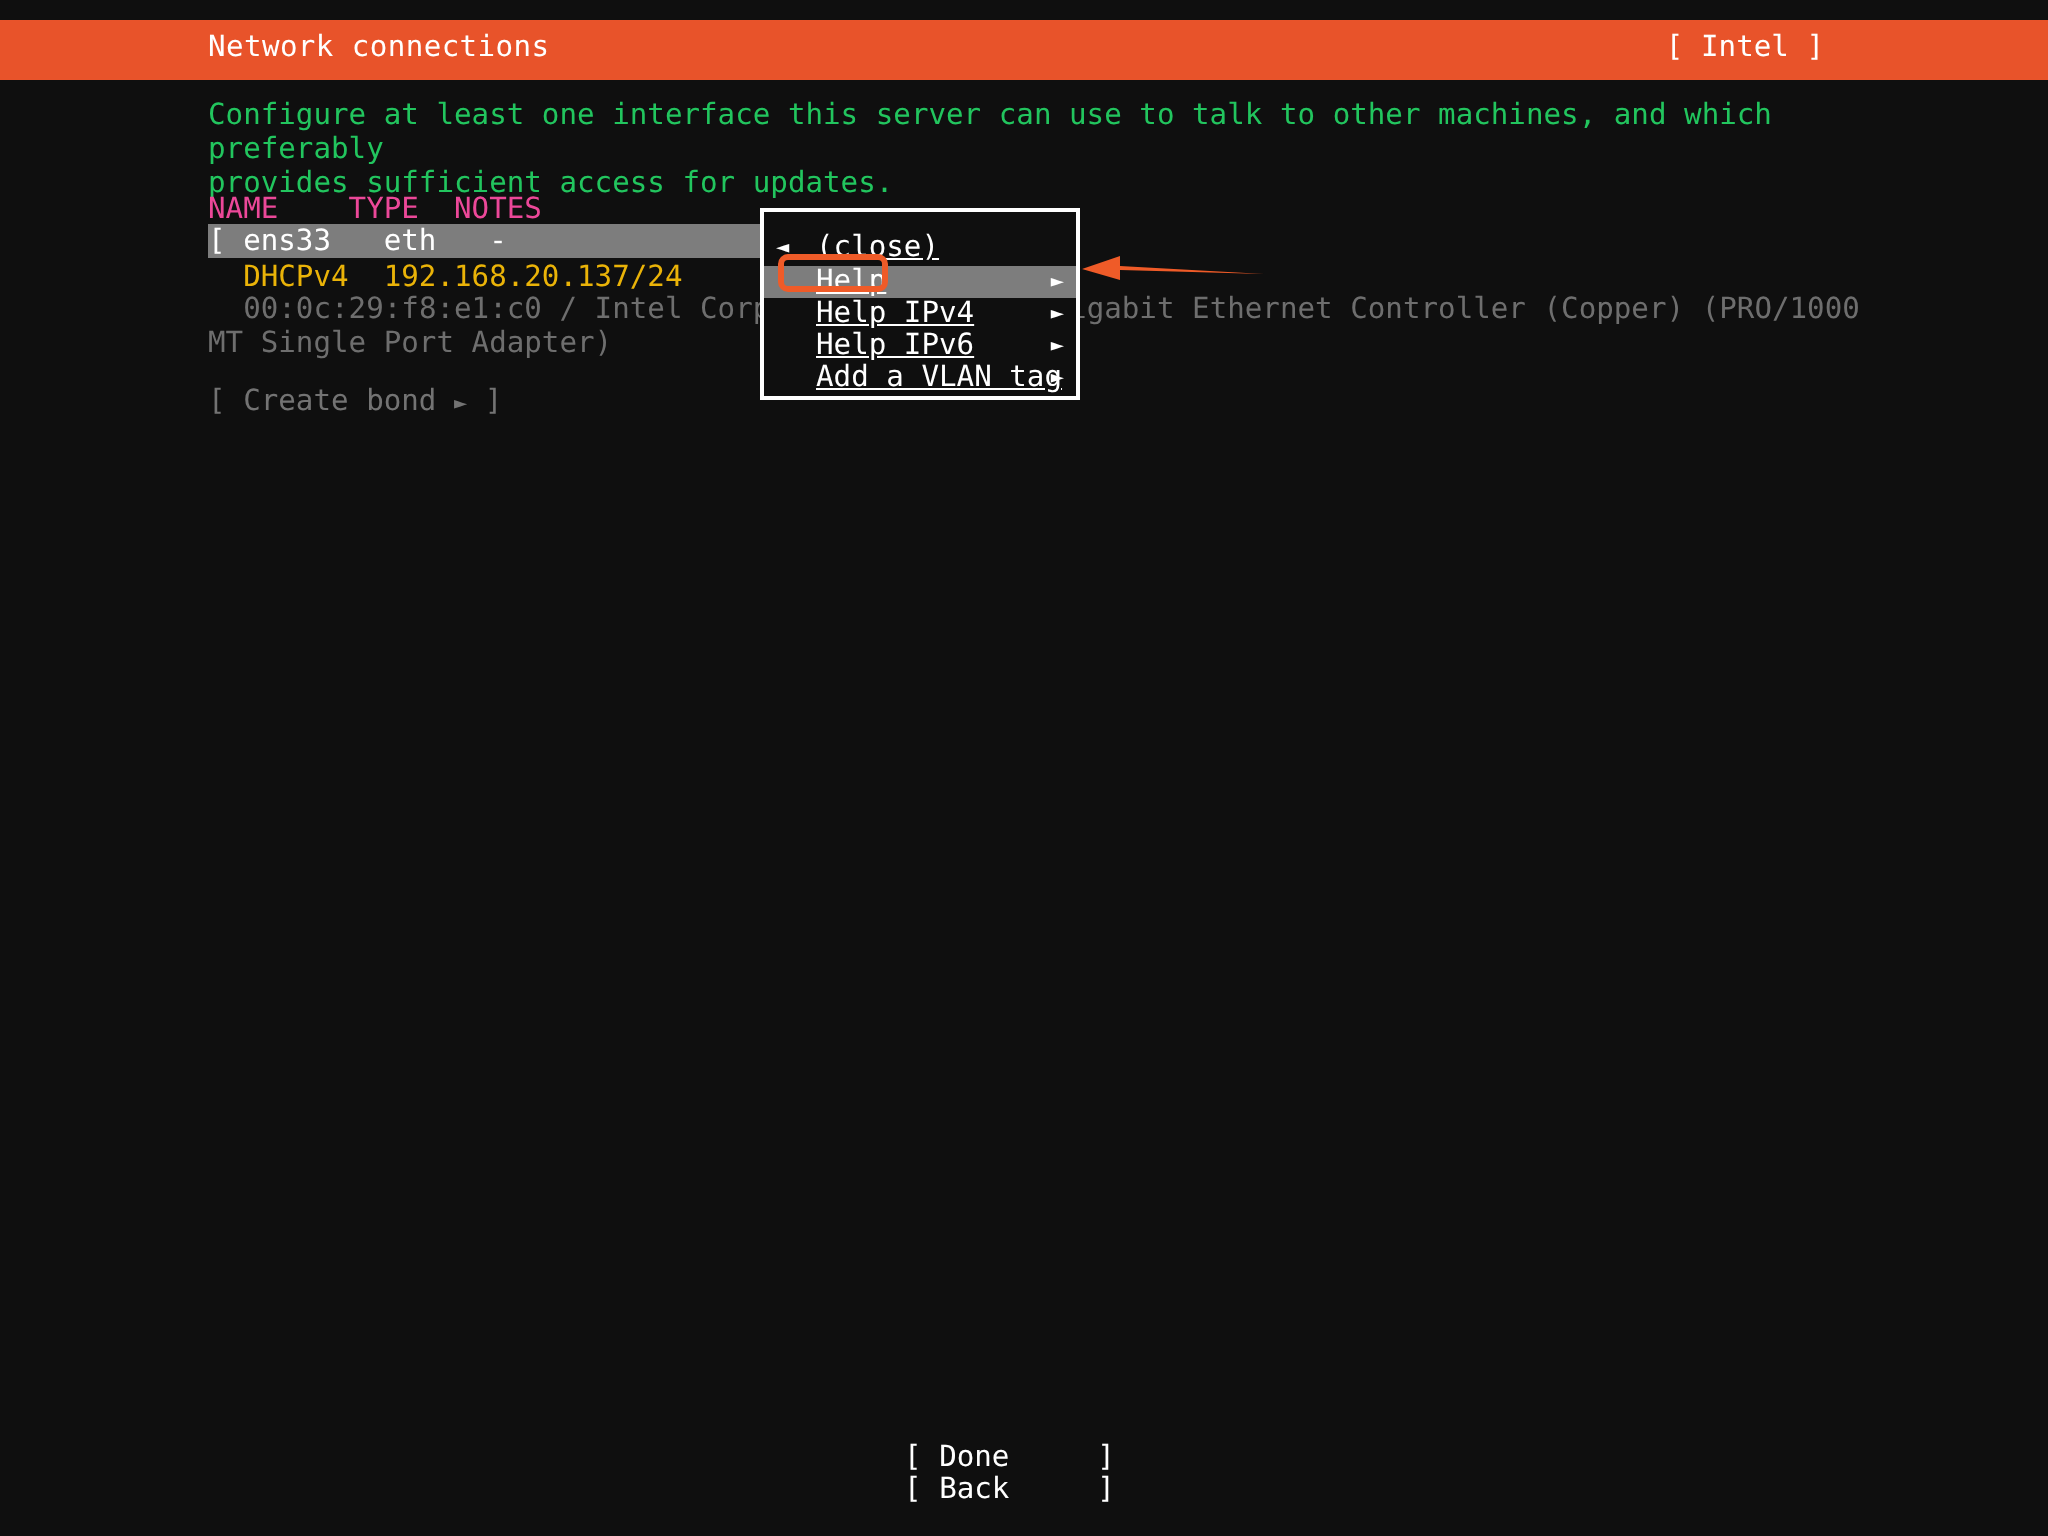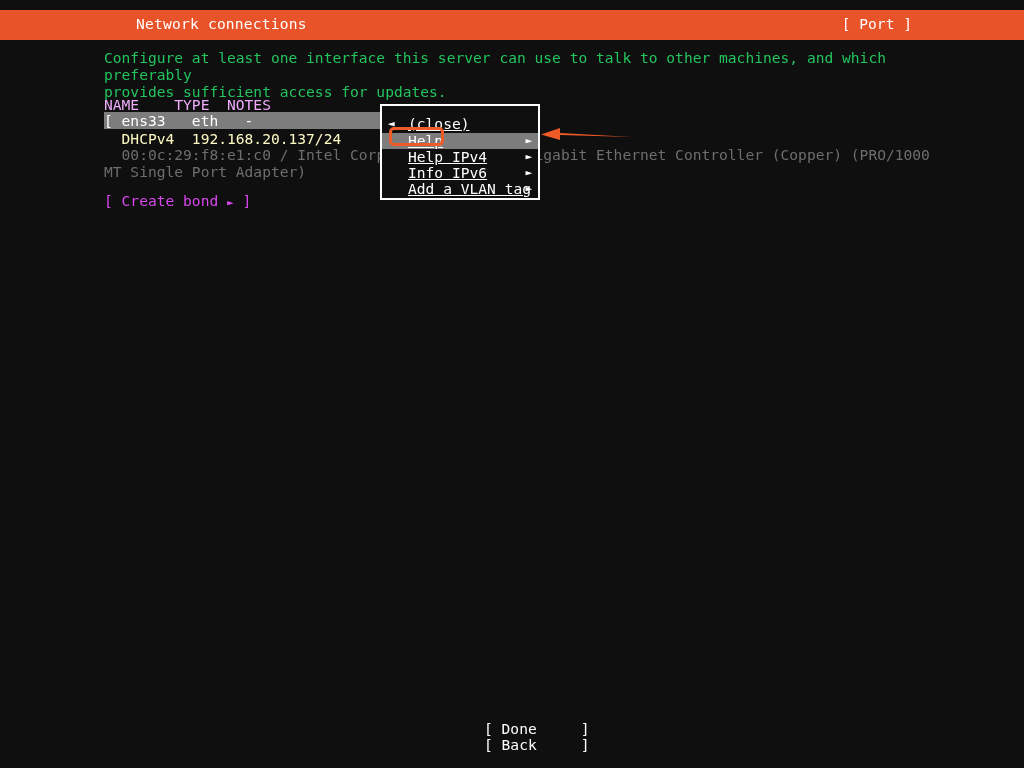--- a/index.html
+++ b/index.html
@@ -28,21 +28,20 @@
     height: 30px;
     background: #e8532a;
     color: #ffffff;
   }
   .header-title {
     position: absolute;
     left: 104px;
     top: 6px;
     letter-spacing: 0.2px;
     white-space: pre;
-    margin-left: 32px;
   }
   .header-help {
     position: absolute;
     right: 112px;
     top: 6px;
     white-space: pre;
   }
 
   
   .intro {
@@ -53,21 +52,21 @@
     white-space: pre-wrap;
     color: #22c55e;
     line-height: 17px;
   }
 
   
   .table-head {
     position: absolute;
     left: 104px;
     top: 97px;
-    color: #f0abfc;
+    color: #ec4899;
     white-space: pre;
   }
 
   .iface-row {
     position: absolute;
     left: 104px;
     top: 112px;
     width: 316px;
     height: 17px;
     background: #7d7d7d;
@@ -85,38 +84,38 @@
     right: 4px;
     top: 1px;
     font-size: 11px;
     line-height: 17px;
   }
 
   .iface-dhcp {
     position: absolute;
     left: 104px;
     top: 131px;
-    color: #fef9c3;
+    color: #eab308;
     white-space: pre;
   }
   .iface-desc {
     position: absolute;
     left: 104px;
     top: 146px;
     width: 830px;
     color: #6e6e6e;
     white-space: pre-wrap;
     line-height: 17px;
   }
 
   .create-bond {
     position: absolute;
     left: 104px;
     top: 193px;
-    color: #d946ef;
+    color: #737373;
     white-space: pre;
   }
   .create-bond .mini-caret { font-size: 11px; }
 
   
   .popup-menu {
     position: absolute;
     left: 380px;
     top: 104px;
     width: 160px;
@@ -188,29 +187,28 @@
   .footer-buttons {
     position: absolute;
     left: 452px;
     top: 721px;
     color: #ffffff;
   }
   .footer-buttons div {
     white-space: pre;
     height: 16px;
     line-height: 16px;
-    margin-left: 32px;
   }
 </style>
 </head>
 <body>
 
 <div class="header-bar">
   <div class="header-title">Network connections</div>
-  <div class="header-help">[ Port ]</div>
+  <div class="header-help">[ Intel ]</div>
 </div>
 
 <div class="intro">Configure at least one interface this server can use to talk to other machines, and which preferably
 provides sufficient access for updates.</div>
 
 <div class="table-head">NAME    TYPE  NOTES</div>
 
 <div class="iface-row">
   <span class="row-text">[ ens33   eth   -</span>
   <span class="row-caret">►</span>
@@ -232,21 +230,21 @@
     <span class="mi-label">Help</span>
     <span class="mi-caret-right">►</span>
   </div>
 
   <div class="menu-item item-3">
     <span class="mi-label">Help IPv4</span>
     <span class="mi-caret-right">►</span>
   </div>
 
   <div class="menu-item item-4">
-    <span class="mi-label">Info IPv6</span>
+    <span class="mi-label">Help IPv6</span>
     <span class="mi-caret-right">►</span>
   </div>
 
   <div class="menu-item item-5">
     <span class="mi-label">Add a VLAN tag</span>
     <span class="mi-caret-right">►</span>
   </div>
 
 </div>
 

